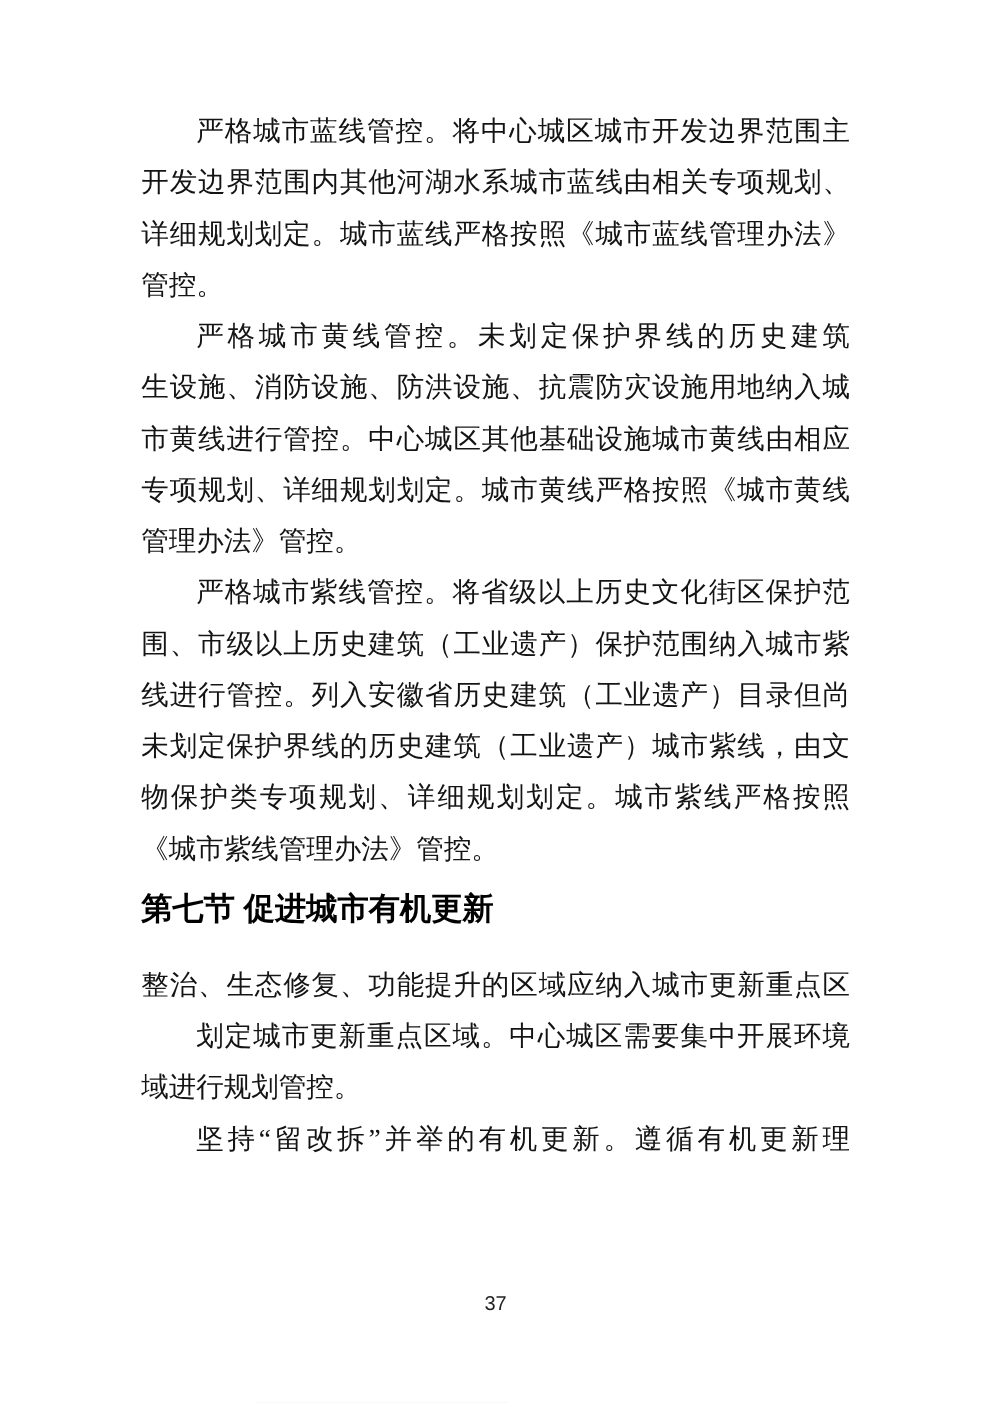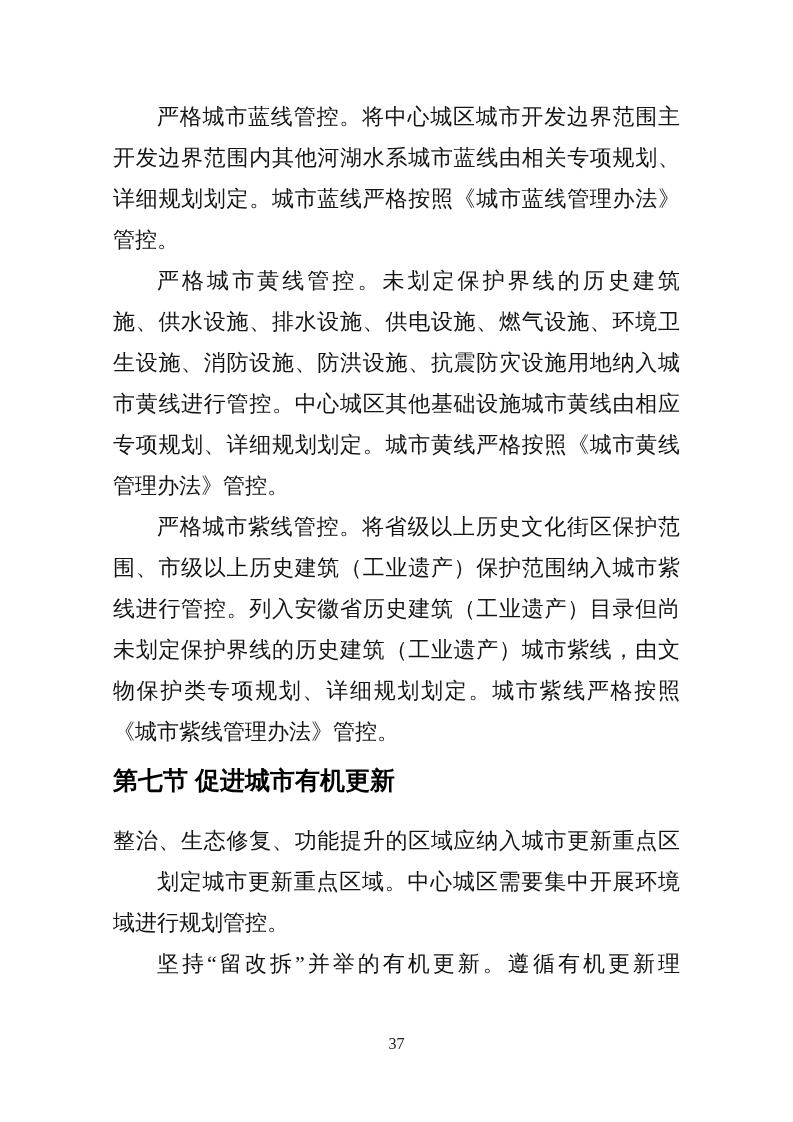--- a/index.html
+++ b/index.html
@@ -11,21 +11,21 @@
     width: 793px;
     height: 1122px;
     background: #ffffff;
     color: #141414;
     overflow: hidden;
   }
 
   .body-text {
     position: absolute;
     left: 113px;
-    top: 96px;
+    top: 84px;
     width: 567px;
     font-size: 22px;
     line-height: 41px;
     font-family: "Liberation Serif", serif;
   }
 
   .paragraph .line {
     text-align: justify;
     text-align-last: justify;
     text-justify: inter-character;
@@ -46,37 +46,36 @@
 
   .page-number {
     position: absolute;
     top: 1034px;
     left: 0;
     width: 100%;
     text-align: center;
     font-size: 16px;
     line-height: 20px;
     color: #222222;
-    font-family: Liberation Serif, serif;
+    font-family: Liberation Sans, sans-serif;
   }
 </style>
 </head>
 <body>
 
 <div class="page" style="background: rgb(255, 255, 255); color: rgb(20, 20, 20);">
   <main class="body-text">
       <div class="paragraph">
         <div class="line first">严格城市蓝线管控。将中心城区城市开发边界范围主</div>
         <div class="line">开发边界范围内其他河湖水系城市蓝线由相关专项规划、</div>
         <div class="line">详细规划划定。城市蓝线严格按照《城市蓝线管理办法》</div>
         <div class="line last">管控。</div>
       </div>
       <div class="paragraph">
         <div class="line first">严格城市黄线管控。未划定保护界线的历史建筑</div>
-        <div class="line">施、供水设施、排水设施、供电设施、燃气设施、环境卫</div>
         <div class="line">生设施、消防设施、防洪设施、抗震防灾设施用地纳入城</div>
         <div class="line">市黄线进行管控。中心城区其他基础设施城市黄线由相应</div>
         <div class="line">专项规划、详细规划划定。城市黄线严格按照《城市黄线</div>
         <div class="line last">管理办法》管控。</div>
       </div>
       <div class="paragraph">
         <div class="line first">严格城市紫线管控。将省级以上历史文化街区保护范</div>
         <div class="line">围、市级以上历史建筑（工业遗产）保护范围纳入城市紫</div>
         <div class="line">线进行管控。列入安徽省历史建筑（工业遗产）目录但尚</div>
         <div class="line">未划定保护界线的历史建筑（工业遗产）城市紫线，由文</div>

